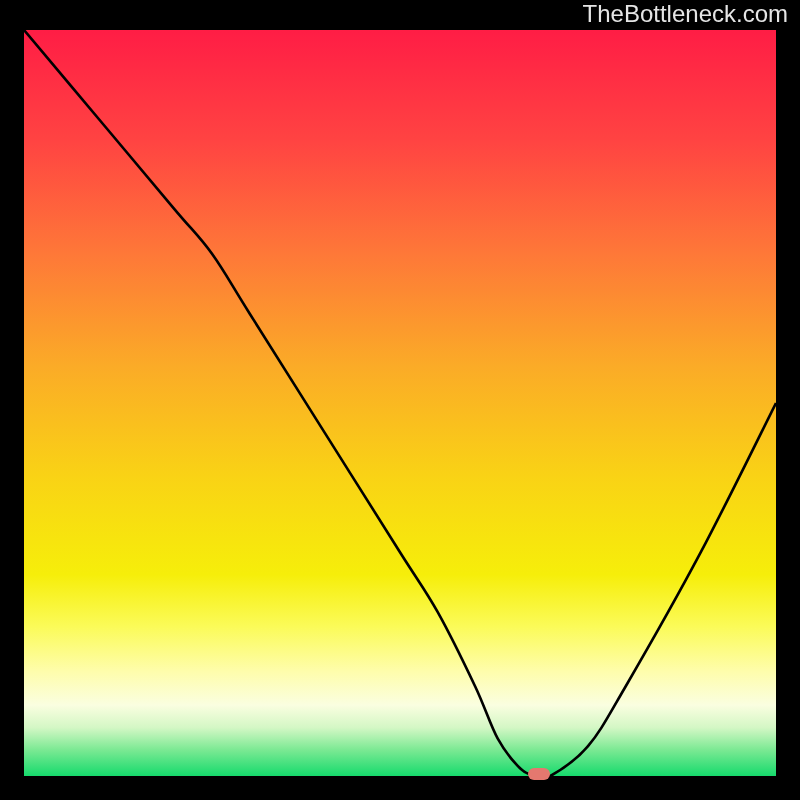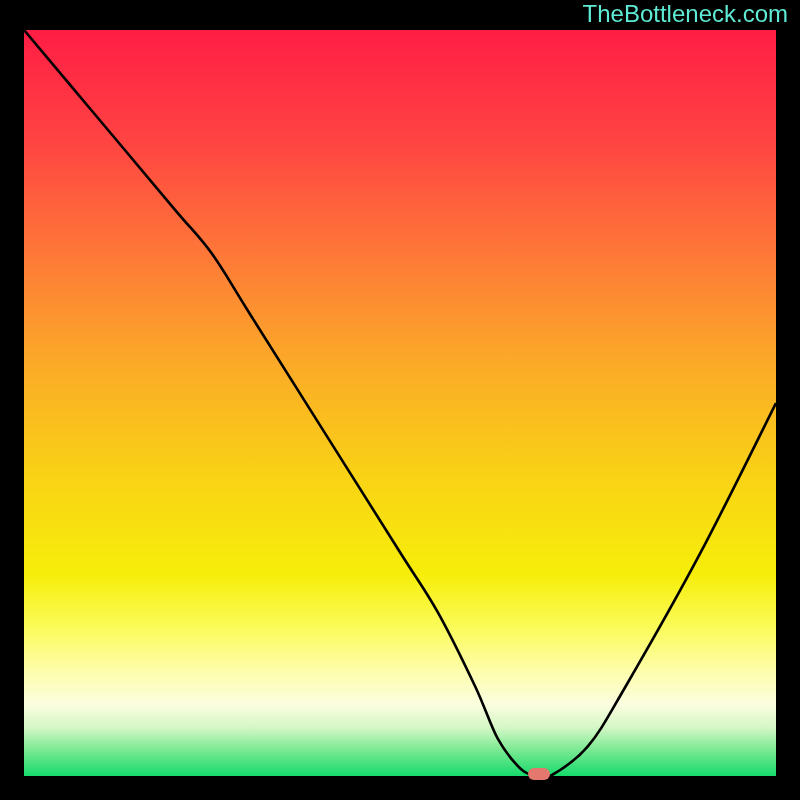--- a/index.html
+++ b/index.html
@@ -16,21 +16,21 @@
     height: 800px;
     background: #000;
   }
   .watermark {
     position: absolute;
     top: 0;
     right: 12px;
     font-family: Arial, Helvetica, sans-serif;
     font-size: 24px;
     font-weight: 400;
-    color: #5eead4;
+    color: #e5e5e5;
     letter-spacing: 0;
     user-select: none;
   }
   .plot-area {
     position: absolute;
     left: 24px;
     top: 30px;
     width: 752px;
     height: 746px;
   }

